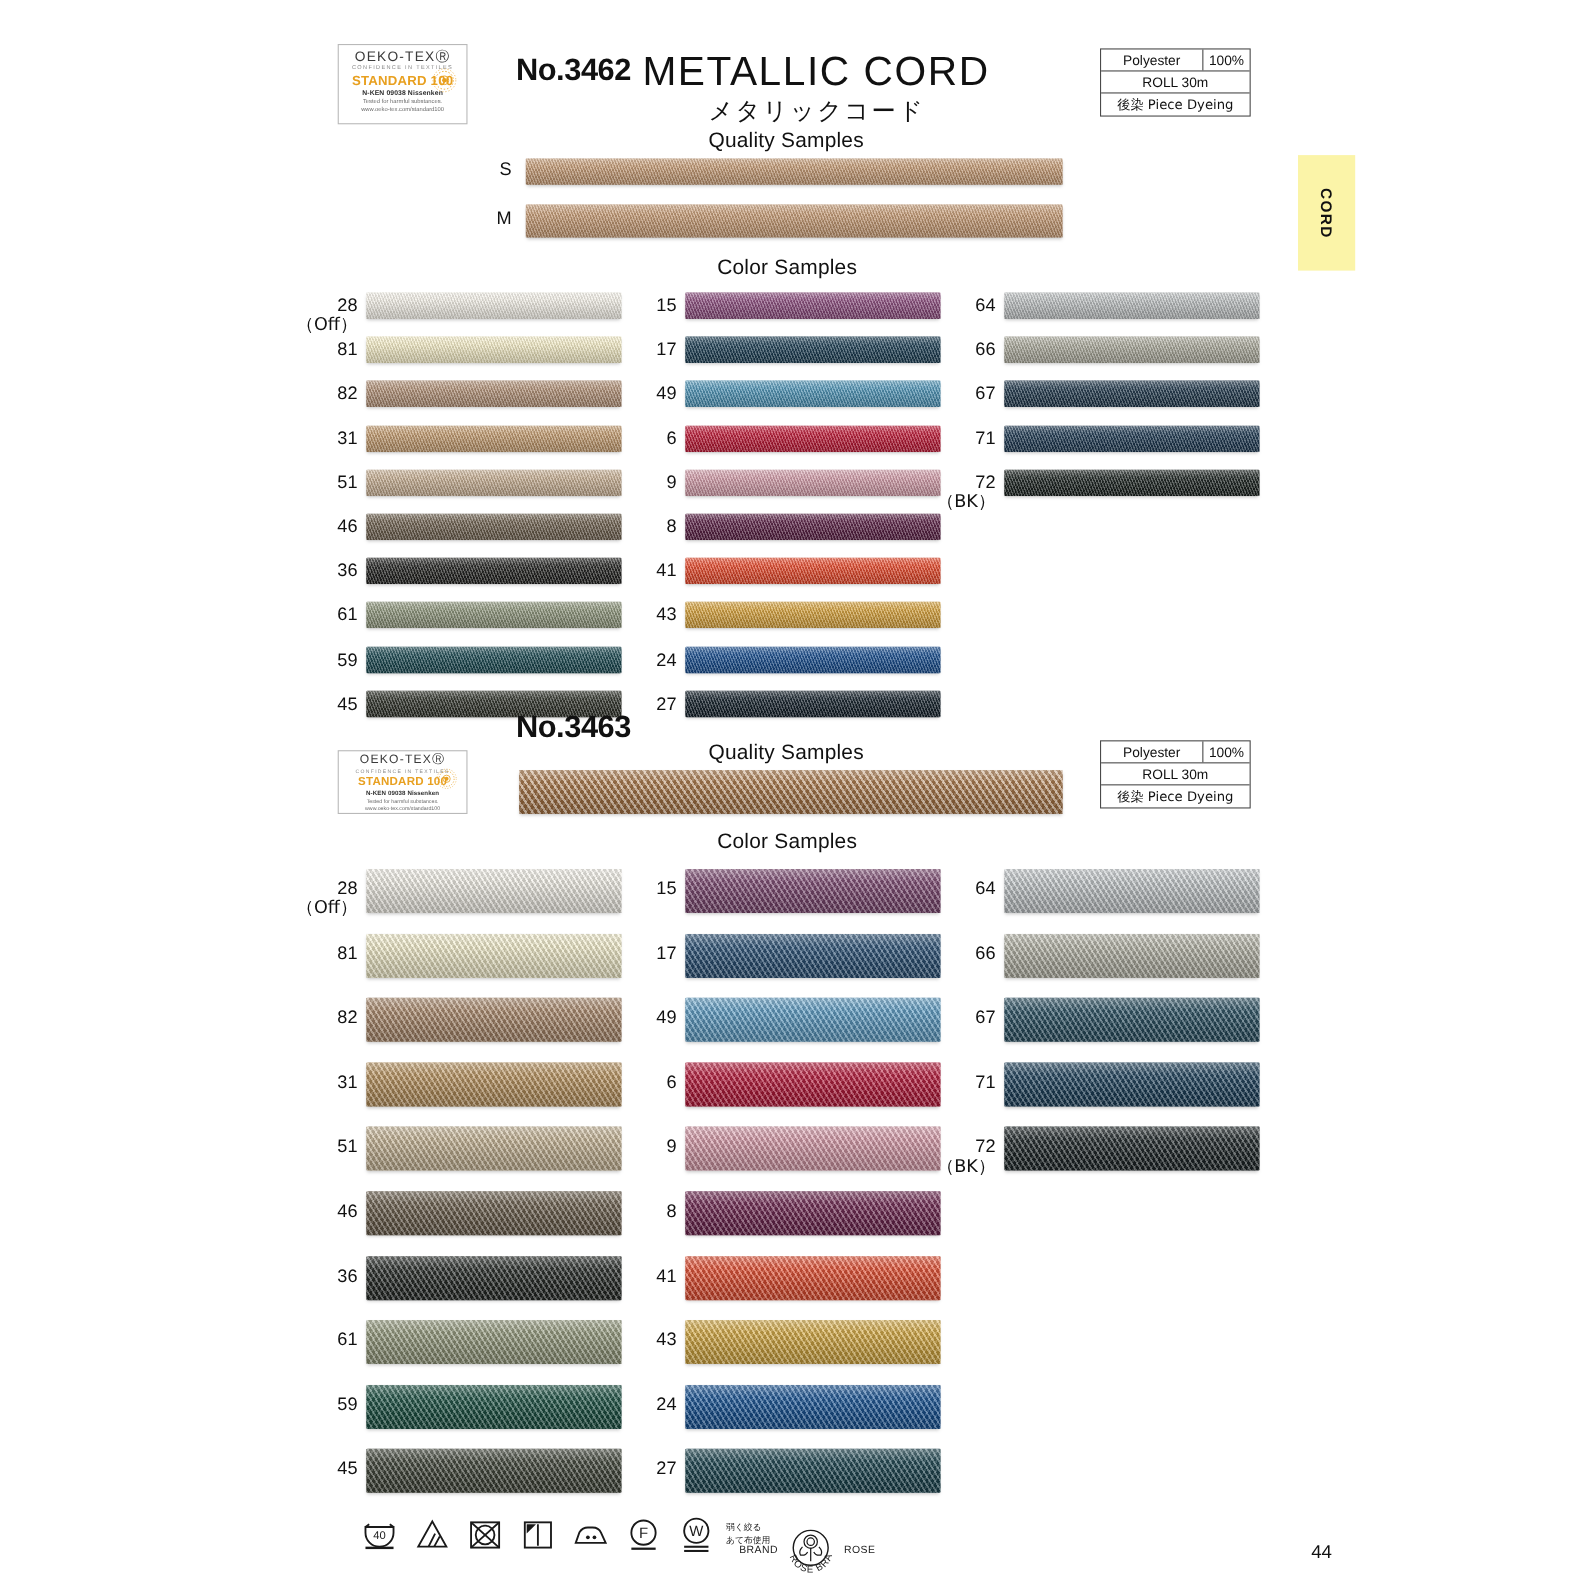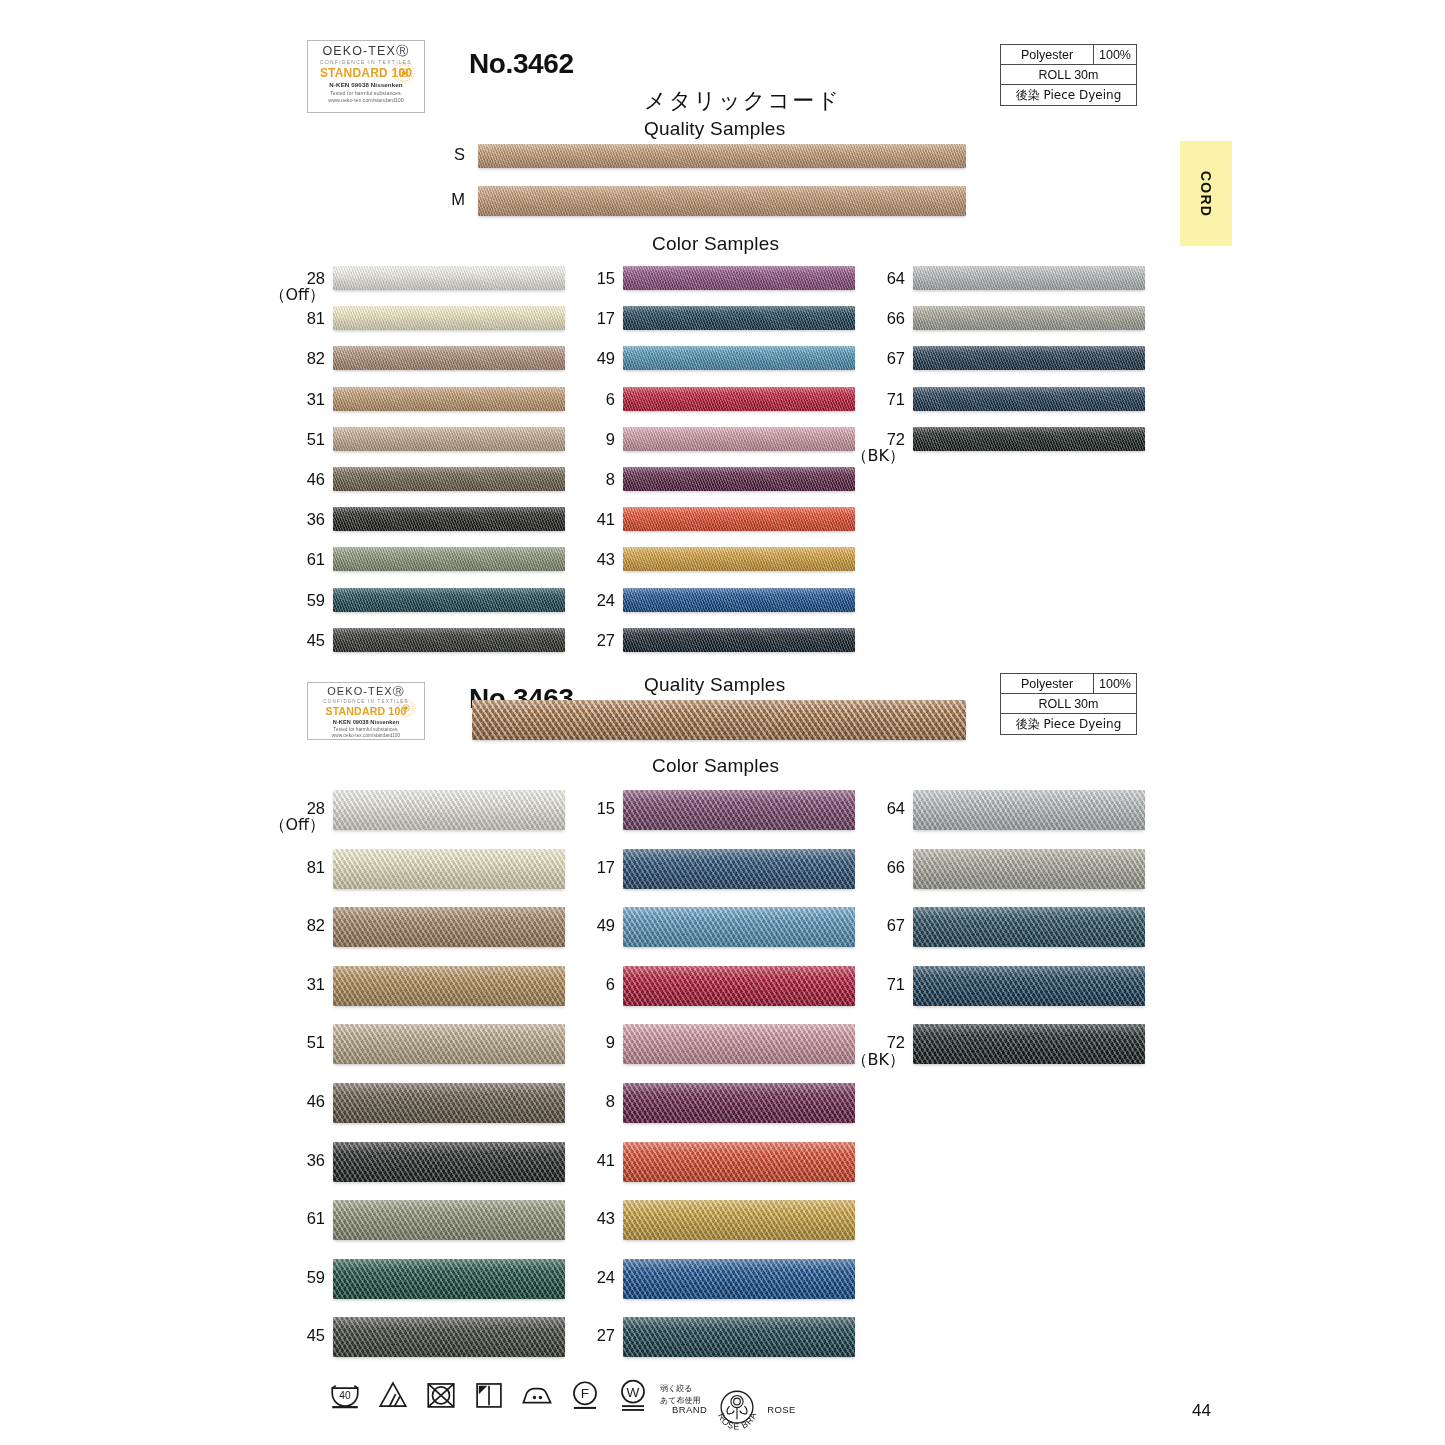--- a/index.html
+++ b/index.html
@@ -132,20 +132,21 @@
       <g stroke="#e8a020" stroke-width="1.3" fill="none">
         <circle cx="20" cy="20" r="6"></circle>
         <circle cx="20" cy="20" r="12.5" stroke-dasharray="2 2.6"></circle>
         <circle cx="20" cy="20" r="16" stroke-dasharray="1.6 2.8" stroke-width="1"></circle>
       </g>
       <circle cx="20" cy="20" r="3.2" fill="#e8a020"></circle>
     </svg>
   </div>
 
   <div class="no-label" style="left:441px; top:48px;">No.3462</div>
+  <div class="title-en" style="left:584px; top:44px;">METALLIC CORD</div>
   <div class="title-jp" style="left:644px; top:86px;">メタリックコード</div>
 
   <div class="spec" style="left:1000px; top:44px;">
     <div class="r">
       <div class="c left">Polyester</div>
       <div class="c right">100%</div>
     </div>
     <div class="r">
       <div class="c full">ROLL  30m</div>
     </div>
@@ -235,21 +236,21 @@
     <svg class="oeko-sun" viewBox="0 0 40 40" style="top:14px;width:22px;height:22px;">
       <g stroke="#e8a020" stroke-width="1.3" fill="none">
         <circle cx="20" cy="20" r="6"></circle>
         <circle cx="20" cy="20" r="12.5" stroke-dasharray="2 2.6"></circle>
         <circle cx="20" cy="20" r="16" stroke-dasharray="1.6 2.8" stroke-width="1"></circle>
       </g>
       <circle cx="20" cy="20" r="3.2" fill="#e8a020"></circle>
     </svg>
   </div>
 
-  <div class="no-label" style="left:441px; top:683px;">No.3463</div>
+  <div class="no-label" style="left:441px; top:645px;">No.3463</div>
 
   <div class="spec" style="left:1000px; top:673px;">
     <div class="r">
       <div class="c left">Polyester</div>
       <div class="c right">100%</div>
     </div>
     <div class="r">
       <div class="c full">ROLL  30m</div>
     </div>
     <div class="r">

